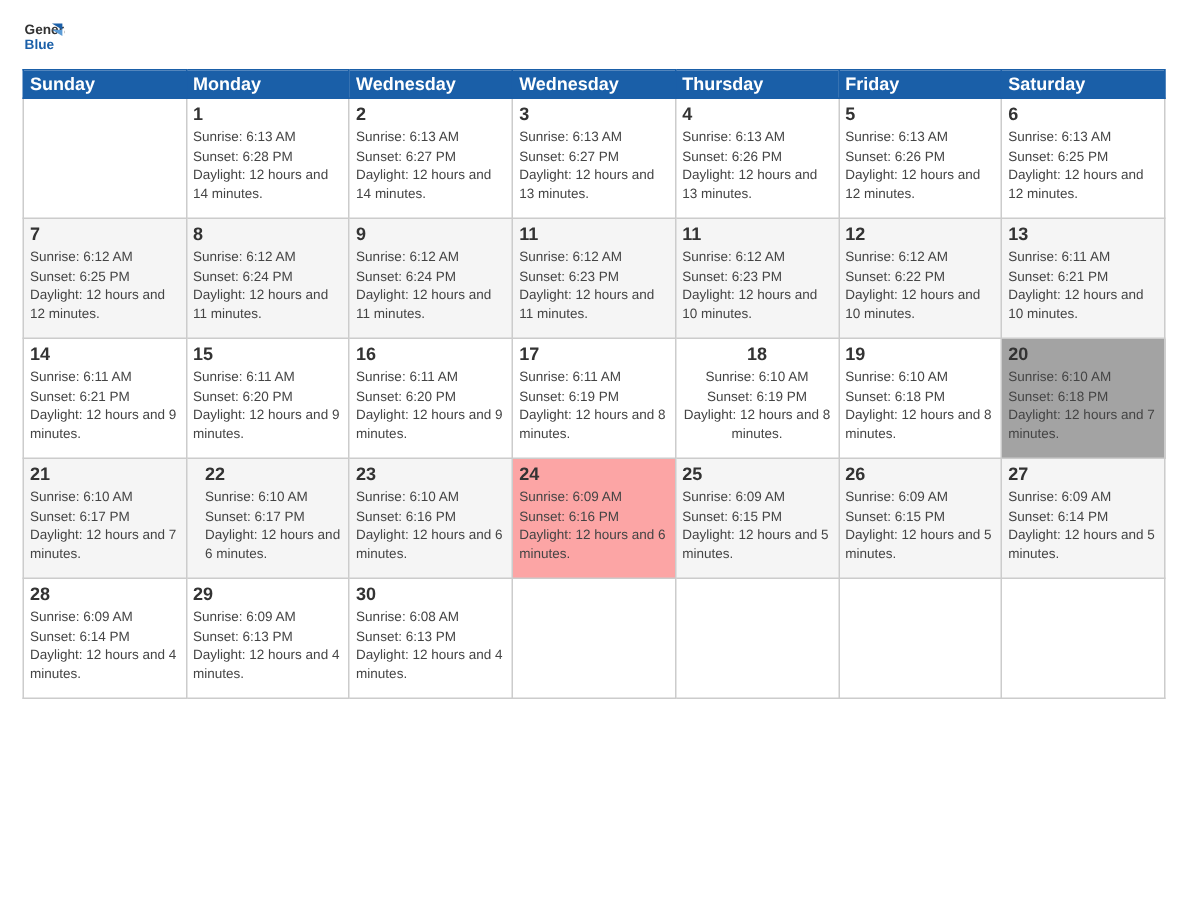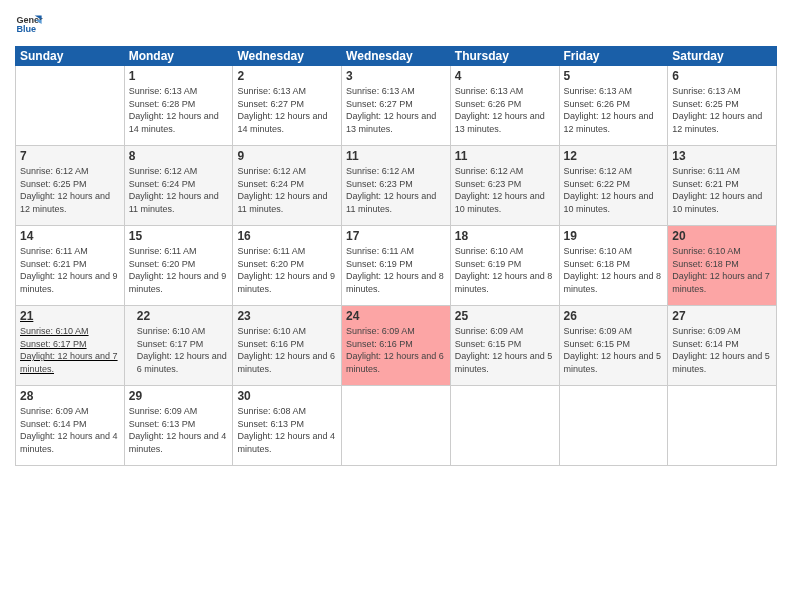--- a/index.html
+++ b/index.html
@@ -188,35 +188,35 @@
             <div class="day-info">Sunrise: 6:11 AM<br>Sunset: 6:20 PM<br>Daylight: 12 hours and 9 minutes.</div>
           </td>
           <td style="background: rgb(255, 255, 255); margin-left: 44px;">
             <div class="day-number">16</div>
             <div class="day-info">Sunrise: 6:11 AM<br>Sunset: 6:20 PM<br>Daylight: 12 hours and 9 minutes.</div>
           </td>
           <td style="background: rgb(255, 255, 255);">
             <div class="day-number">17</div>
             <div class="day-info">Sunrise: 6:11 AM<br>Sunset: 6:19 PM<br>Daylight: 12 hours and 8 minutes.</div>
           </td>
-          <td style="background: rgb(255, 255, 255);">
+          <td style="background: rgb(255, 255, 255); text-align: center;">
             <div class="day-number">18</div>
             <div class="day-info">Sunrise: 6:10 AM<br>Sunset: 6:19 PM<br>Daylight: 12 hours and 8 minutes.</div>
           </td>
           <td style="background: rgb(255, 255, 255);">
             <div class="day-number">19</div>
             <div class="day-info">Sunrise: 6:10 AM<br>Sunset: 6:18 PM<br>Daylight: 12 hours and 8 minutes.</div>
           </td>
-          <td style="background: #fca5a5;">
+          <td style="background: #a3a3a3;">
             <div class="day-number">20</div>
             <div class="day-info">Sunrise: 6:10 AM<br>Sunset: 6:18 PM<br>Daylight: 12 hours and 7 minutes.</div>
           </td>
         </tr>
         <tr>
-          <td style="background: rgb(245, 245, 245); text-decoration: underline;">
+          <td style="background: rgb(245, 245, 245);">
             <div class="day-number">21</div>
             <div class="day-info">Sunrise: 6:10 AM<br>Sunset: 6:17 PM<br>Daylight: 12 hours and 7 minutes.</div>
           </td>
           <td style="background: rgb(245, 245, 245); padding-left: 12px;">
             <div class="day-number">22</div>
             <div class="day-info">Sunrise: 6:10 AM<br>Sunset: 6:17 PM<br>Daylight: 12 hours and 6 minutes.</div>
           </td>
           <td style="background: rgb(245, 245, 245);">
             <div class="day-number">23</div>
             <div class="day-info">Sunrise: 6:10 AM<br>Sunset: 6:16 PM<br>Daylight: 12 hours and 6 minutes.</div>

